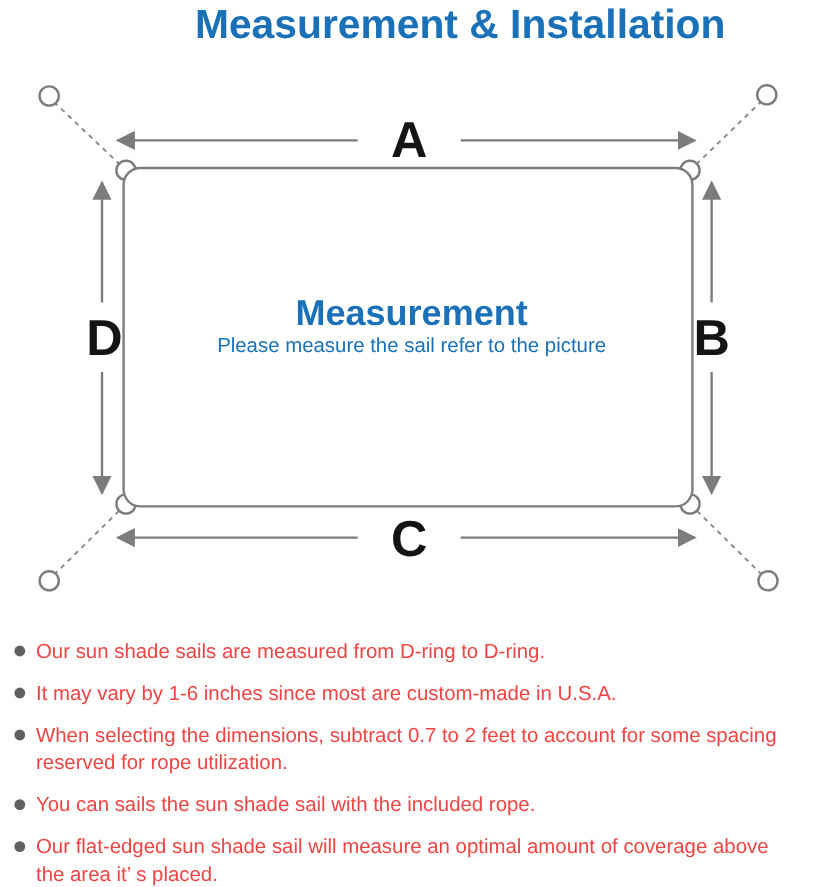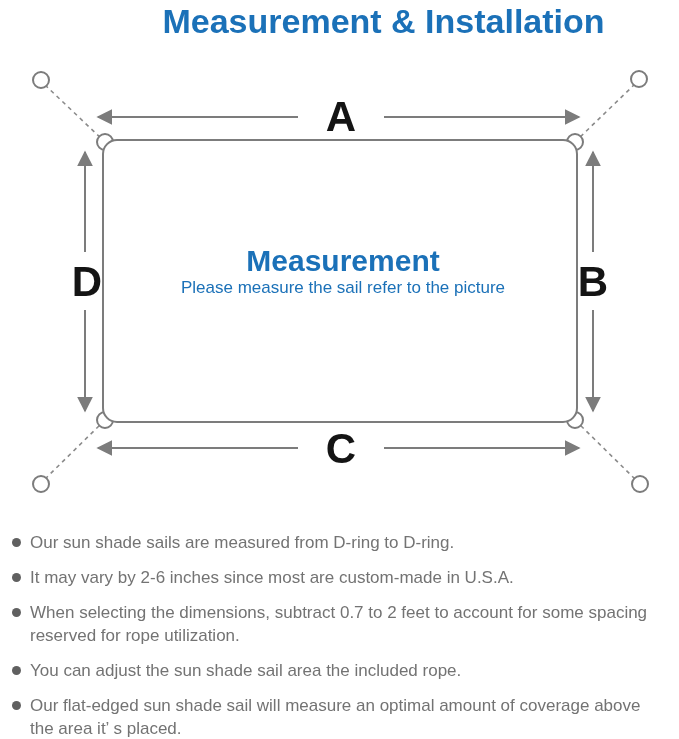--- a/index.html
+++ b/index.html
@@ -41,21 +41,21 @@
   .bullet-dot{
     flex:0 0 auto;
     width:9px;height:9px;
     border-radius:50%;
     background:#606060;
     margin:7px 9px 0 2px;
   }
   .note-text{
     font-size:17px;
     line-height:23px;
-    color:#737373;
+    color:#ef4444;
     white-space:pre-line;
   }
 </style>
 </head>
 <body>
 
 <div class="page">
 
   <h1 class="page-title">Measurement &amp; Installation</h1>
 
@@ -103,30 +103,30 @@
     <text x="343" y="293" text-anchor="middle" font-family="Liberation Sans, sans-serif" font-size="17" fill="#1b71b8">Please measure the sail refer to the picture</text>
   </svg>
 
   <ul class="notes">
     <li class="note-item">
       <span class="bullet-dot"></span>
       <span class="note-text">Our sun shade sails are measured from D-ring to D-ring.</span>
     </li>
     <li class="note-item">
       <span class="bullet-dot"></span>
-      <span class="note-text">It may vary by 2-6 inches since most are custom-made in U.S.A.</span>
+      <span class="note-text">It may vary by 1-6 inches since most are custom-made in U.S.A.</span>
     </li>
     <li class="note-item">
       <span class="bullet-dot"></span>
       <span class="note-text">When selecting the dimensions, subtract 0.7 to 2 feet to account for some spacing
 reserved for rope utilization.</span>
     </li>
     <li class="note-item">
       <span class="bullet-dot"></span>
-      <span class="note-text">You can adjust the sun shade sail area the included rope.</span>
+      <span class="note-text">You can sails the sun shade sail with the included rope.</span>
     </li>
     <li class="note-item">
       <span class="bullet-dot"></span>
       <span class="note-text">Our flat-edged sun shade sail will measure an optimal amount of coverage above
 the area it’ s placed.</span>
     </li>
   </ul>
 
 </div>
 

